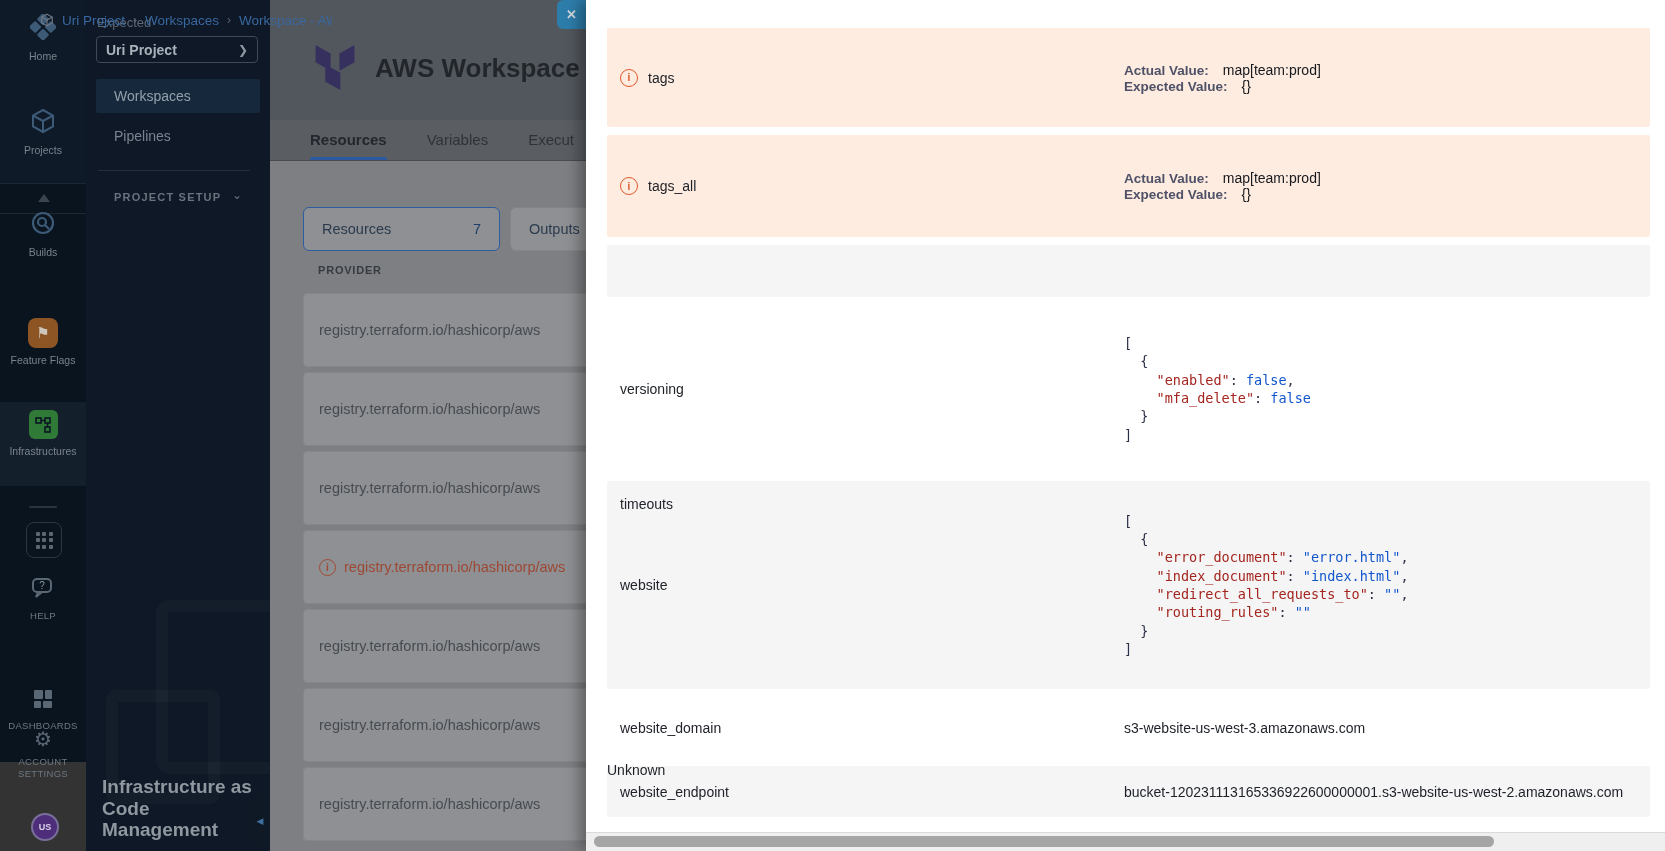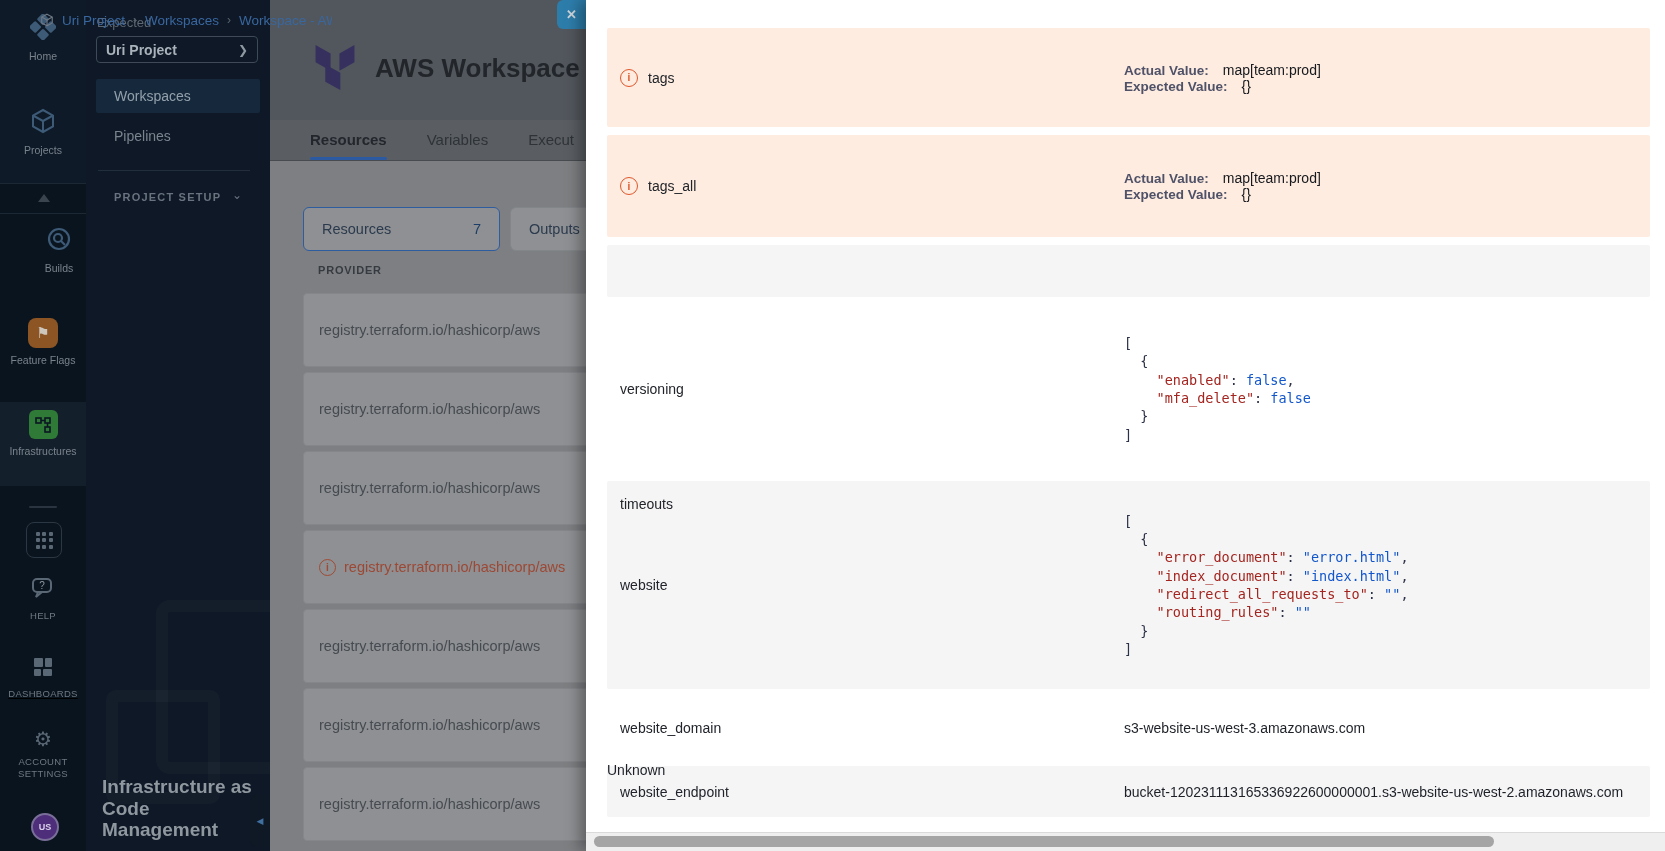--- a/index.html
+++ b/index.html
@@ -1,20 +1,20 @@
 <!DOCTYPE html>
 <html><head>
 <meta charset="utf-8">
 <style>
   html,body{margin:0;padding:0;background:#333;}
   body{width:1665px;height:851px;position:relative;overflow:hidden;
        font-family:"Liberation Sans", sans-serif; -webkit-font-smoothing:antialiased;}
 
   
-  .rail{position:absolute;left:0;top:0;width:86px;height:851px;background:#0a141f;z-index:5;}
+  .rail{position:absolute;left:0;top:0;width:86px;height:762px;background:#0a141f;z-index:5;}
   .rail::before{content:"";position:absolute;top:0;left:0;right:0;height:183px;background:#0e1a28;}
   .rail-item{position:absolute;left:0;width:86px;display:flex;flex-direction:column;align-items:center;gap:6px;z-index:2;}
   .rail-label{font-size:10.5px;color:#79838c;text-align:center;line-height:12px;max-width:76px;}
   .rail-item.small .rail-label{font-size:9.5px;letter-spacing:.3px;color:#6d7883;}
   .rail-sel{position:absolute;left:0;width:86px;top:402px;height:84px;background:#141f2c;z-index:1;}
   .rail-div{position:absolute;left:0;width:86px;height:1px;background:#1d2835;}
   .rail-tri{position:absolute;left:38px;width:0;height:0;border-left:6px solid transparent;border-right:6px solid transparent;border-bottom:8px solid #39444f;}
   .rail-dash{position:absolute;left:29px;width:28px;height:2px;background:#2a3440;border-radius:2px;}
   .grid-btn{position:absolute;left:26px;top:522px;width:34px;height:34px;border:1.5px solid #2b3743;border-radius:8px;display:flex;align-items:center;justify-content:center;z-index:2;}
   .grid-dots{display:grid;grid-template-columns:repeat(3,4px);grid-gap:2.5px;}
@@ -111,21 +111,21 @@
           </svg></div>
         <div class="rail-label">Home</div>
       </div>
       <div class="rail-item" style="top: 108px;">
         <div class="rail-icon"><svg width="26" height="26" viewBox="0 0 26 26" fill="none" stroke="#3d5a77" stroke-width="2">
             <path d="M13 2 L23 7.5 V18.5 L13 24 L3 18.5 V7.5 Z"></path>
             <path d="M3 7.5 L13 13 L23 7.5 M13 13 V24"></path>
           </svg></div>
         <div class="rail-label">Projects</div>
       </div>
-      <div class="rail-item" style="top: 226px; margin-left: 16px;">
+      <div class="rail-item" style="top: 210px;">
         <div class="rail-icon"><svg width="26" height="26" viewBox="0 0 26 26" fill="none" stroke="#3d5a77" stroke-width="2.2">
             <circle cx="13" cy="13" r="10"></circle>
             <circle cx="12" cy="12" r="4"></circle>
             <path d="M15 15 L19 19"></path>
           </svg></div>
         <div class="rail-label">Builds</div>
       </div>
       <div class="rail-item" style="top: 318px;">
         <div class="rail-icon">
           <div class="icn-flagbox">⚑</div>
@@ -146,21 +146,21 @@
         <div class="rail-label">Infrastructures</div>
       </div>
       <div class="rail-item small" style="top: 576px;">
         <div class="rail-icon"><svg width="26" height="24" viewBox="0 0 26 24" fill="none" stroke="#5a6774" stroke-width="2">
             <rect x="3" y="3" width="18" height="13" rx="4"></rect>
             <path d="M8 16 L6 21 L12 16"></path>
             <text x="12" y="13" font-size="10" fill="#8b969f" stroke="none" text-anchor="middle">?</text>
           </svg></div>
         <div class="rail-label">HELP</div>
       </div>
-      <div class="rail-item small" style="top: 656px; text-decoration: underline;">
+      <div class="rail-item small" style="top: 688px;">
         <div class="rail-icon"><svg width="22" height="22" viewBox="0 0 22 22" fill="#5a6774">
             <rect x="2" y="2" width="9" height="9" rx="1"></rect>
             <rect x="13" y="2" width="7" height="9" rx="1"></rect>
             <rect x="2" y="13" width="7" height="7" rx="1"></rect>
             <rect x="11" y="13" width="9" height="7" rx="1"></rect>
           </svg></div>
         <div class="rail-label">DASHBOARDS</div>
       </div>
       <div class="rail-item small" style="top: 728px;">
         <div class="rail-icon"><span class="icn-gear">⚙</span></div>

